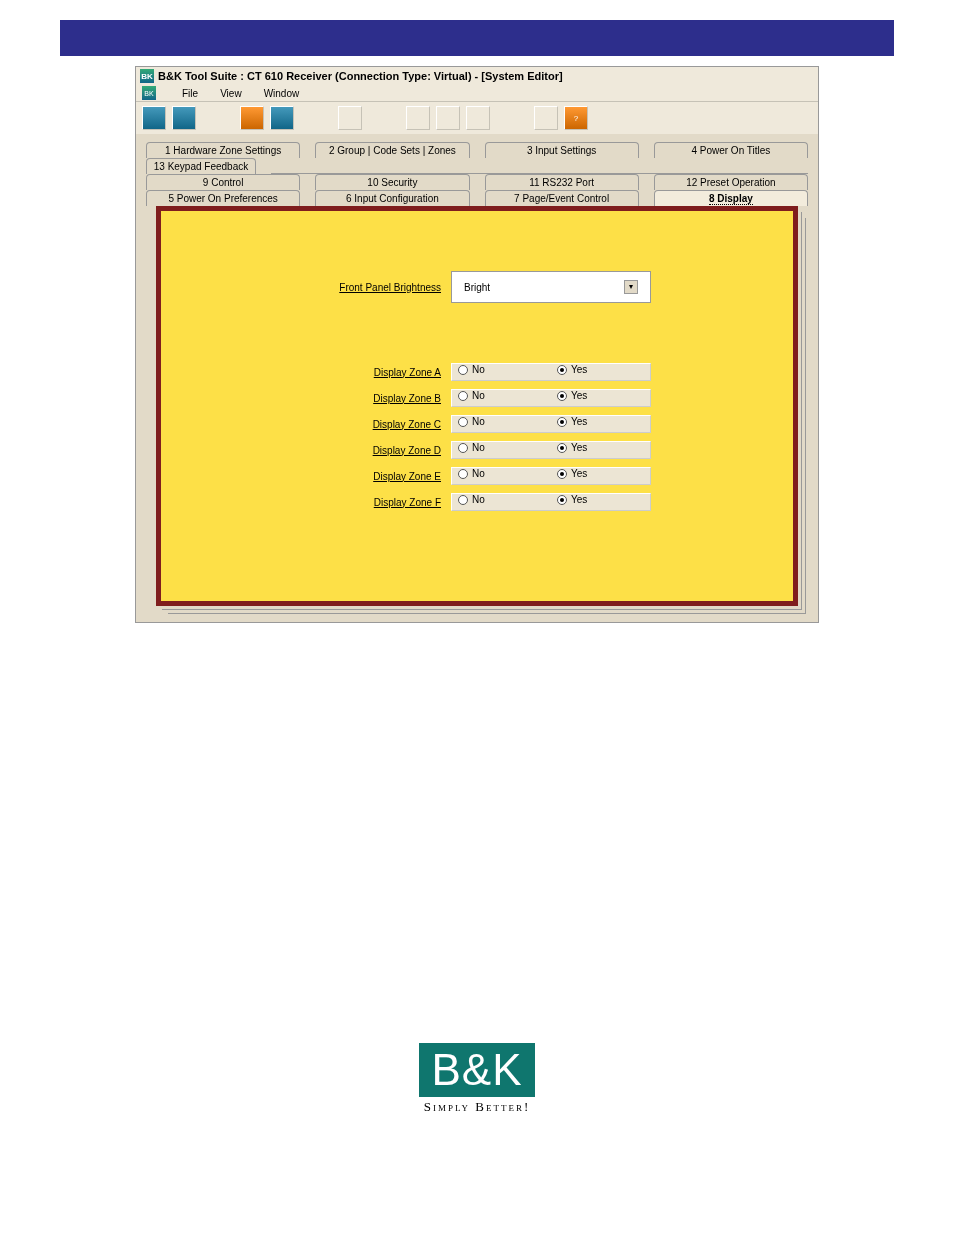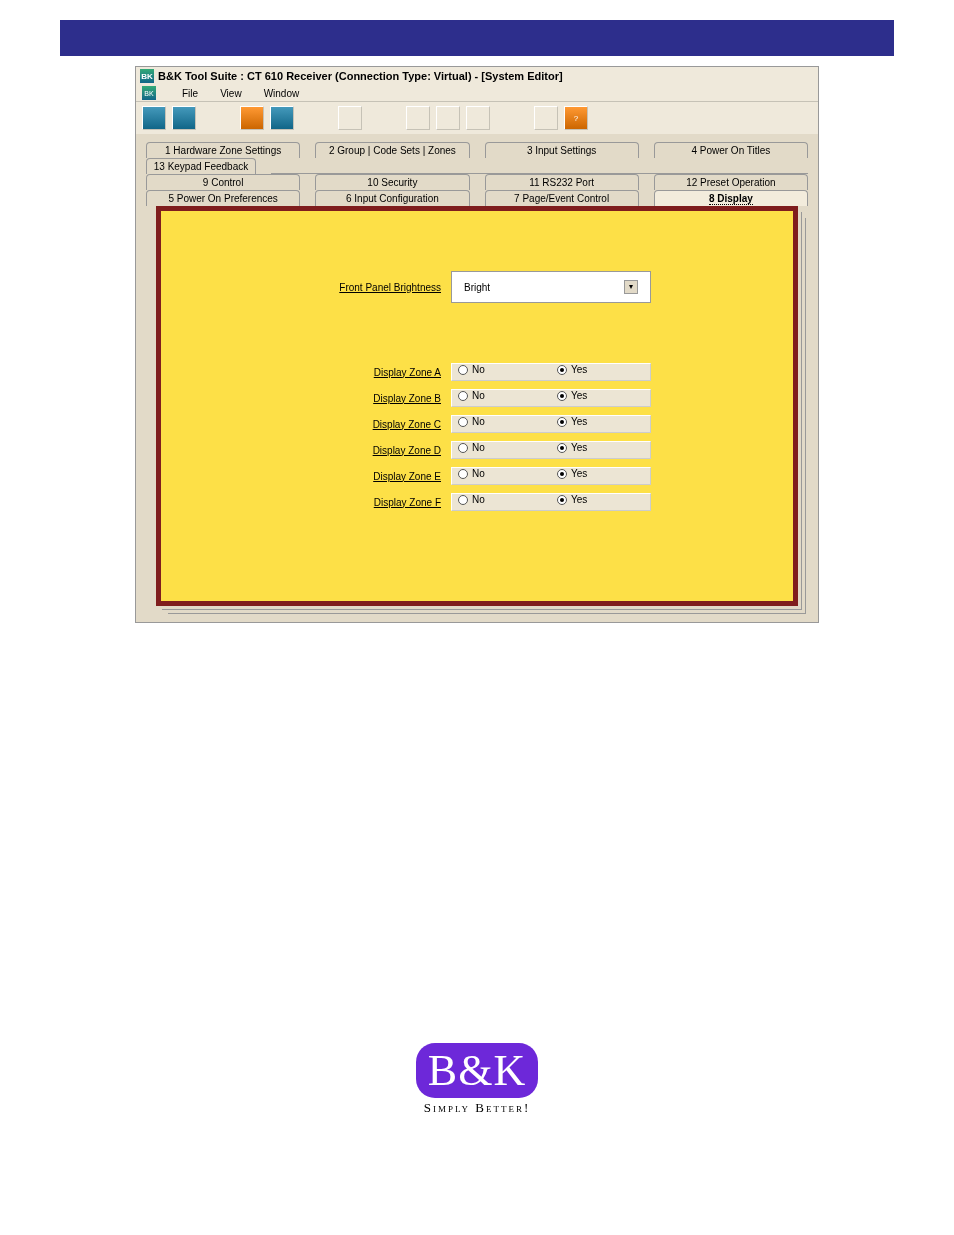--- a/index.html
+++ b/index.html
@@ -199,27 +199,26 @@
     background:#000;
     border-radius:50%;
   }
   .zones-block { margin-top: 60px; }
   .logo-area {
     margin-top: 420px;
     text-align: center;
   }
   .logo-box {
     display: inline-block;
-    background: #6d28d9;
+    background: #0f766e;
     color: #fff;
-    font-family: Liberation Serif, serif;
+    font-family: Liberation Sans, sans-serif;
     font-size: 44px;
     padding: 2px 12px;
     letter-spacing: 1px;
-    border-radius: 19px;
   }
   .logo-sub {
     font-family: "Times New Roman", serif;
     font-size: 13px;
     letter-spacing: 2px;
     font-variant: small-caps;
     margin-top: 2px;
   }
 </style>
 </head>

